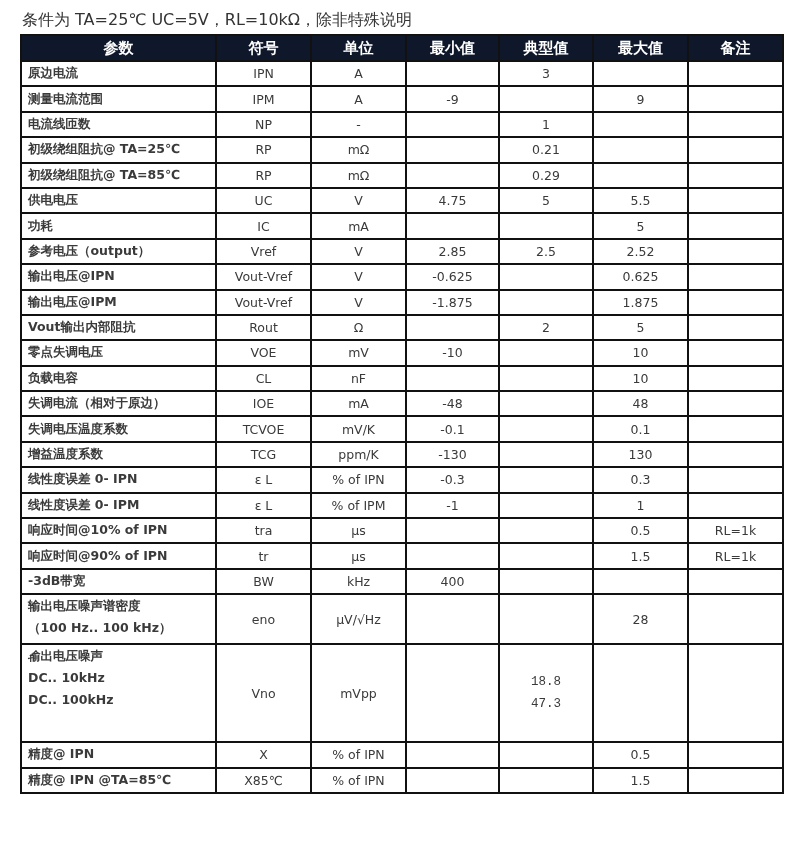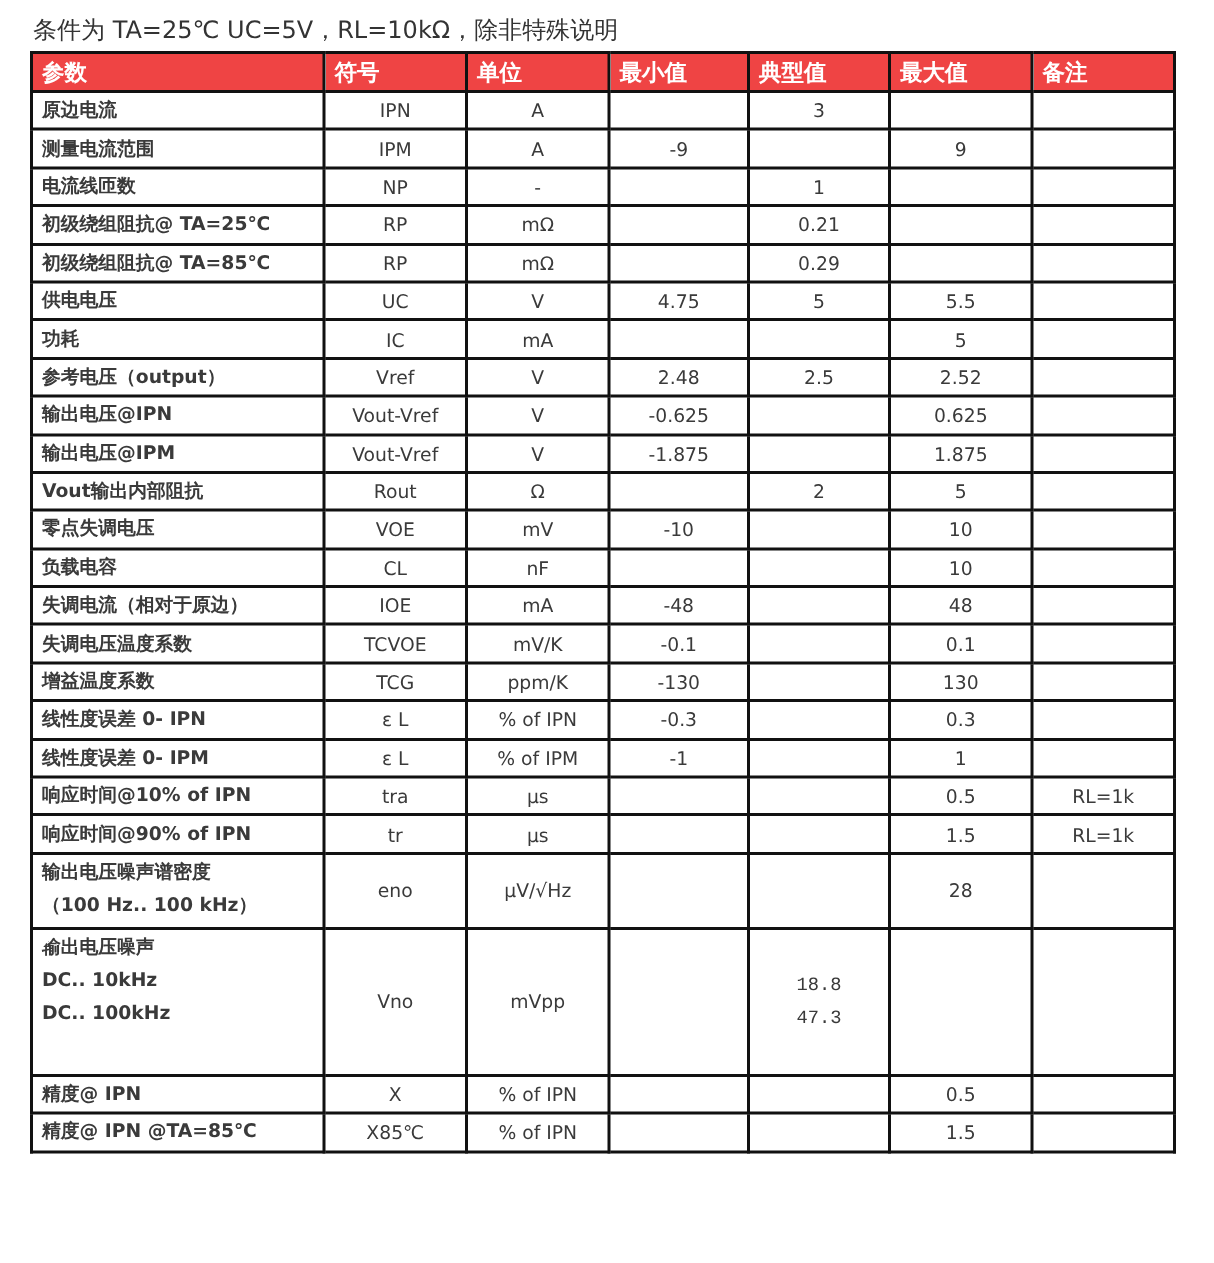--- a/index.html
+++ b/index.html
@@ -1,21 +1,21 @@
 <!DOCTYPE html>
 <html><head>
 <meta charset="utf-8">
 <style>
   html, body { margin:0; padding:0; background:#ffffff; }
   body { width:809px; height:842px; position:relative; overflow:hidden;
          font-family:"DejaVu Sans", "Liberation Sans", sans-serif; color:#3a3a3a; }
   .caption { position:absolute; left:22px; top:10px; font-size:16px; color:#333; white-space:nowrap; }
   table.spec { position:absolute; left:20px; top:34px; border-collapse:collapse; table-layout:fixed; width:762px; }
   table.spec th, table.spec td { border:2px solid #111; padding:0 6px; font-size:12.5px; overflow:hidden; white-space:nowrap; }
-  table.spec th { background:#ef4444; color:#ffffff; font-weight:bold; font-size:15px; height:24px; text-align:left; }
+  table.spec th { background:#0f172a; color:#ffffff; font-weight:bold; font-size:15px; height:24px; text-align:center; }
   table.spec td { height:23.4px; background:#fff; }
   td.param { text-align:left;font-weight:bold; }
   td.c { text-align:center; }
   tr.tall2 td { height:48px;margin-top:12px; }
   tr.tall5 td { height:96px; }
   td.multi { white-space:normal; line-height:22px; vertical-align:top; padding-top:3px; }
   td.multi-center { white-space:normal; line-height:22px; text-align:center;font-family:Liberation Mono, monospace; }
 </style>
 </head>
 <body>
@@ -104,21 +104,21 @@
         <td class="c">mA</td>
         <td class="c"></td>
         <td class="c"></td>
         <td class="c">5</td>
         <td class="c"></td>
       </tr>
       <tr>
         <td class="param">参考电压（output）</td>
         <td class="c">Vref</td>
         <td class="c">V</td>
-        <td class="c">2.48</td>
+        <td class="c">2.85</td>
         <td class="c">2.5</td>
         <td class="c">2.52</td>
         <td class="c"></td>
       </tr>
       <tr>
         <td class="param">输出电压@IPN</td>
         <td class="c">Vout-Vref</td>
         <td class="c">V</td>
         <td class="c">-0.625</td>
         <td class="c"></td>
@@ -216,20 +216,29 @@
         <td class="c">RL=1k</td>
       </tr>
       <tr>
         <td class="param">响应时间@90% of IPN</td>
         <td class="c">tr</td>
         <td class="c">µs</td>
         <td class="c"></td>
         <td class="c"></td>
         <td class="c">1.5</td>
         <td class="c">RL=1k</td>
+      </tr>
+      <tr>
+        <td class="param">-3dB带宽</td>
+        <td class="c">BW</td>
+        <td class="c">kHz</td>
+        <td class="c">400</td>
+        <td class="c"></td>
+        <td class="c"></td>
+        <td class="c"></td>
       </tr>
       <tr class="tall2">
         <td class="param multi">
           <div>输出电压噪声谱密度</div>
           <div>（100 Hz.. 100 kHz）</div>
         </td>
         <td class="c">eno</td>
         <td class="c">µV/√Hz</td>
         <td class="c"></td>
         <td class="c"></td>

